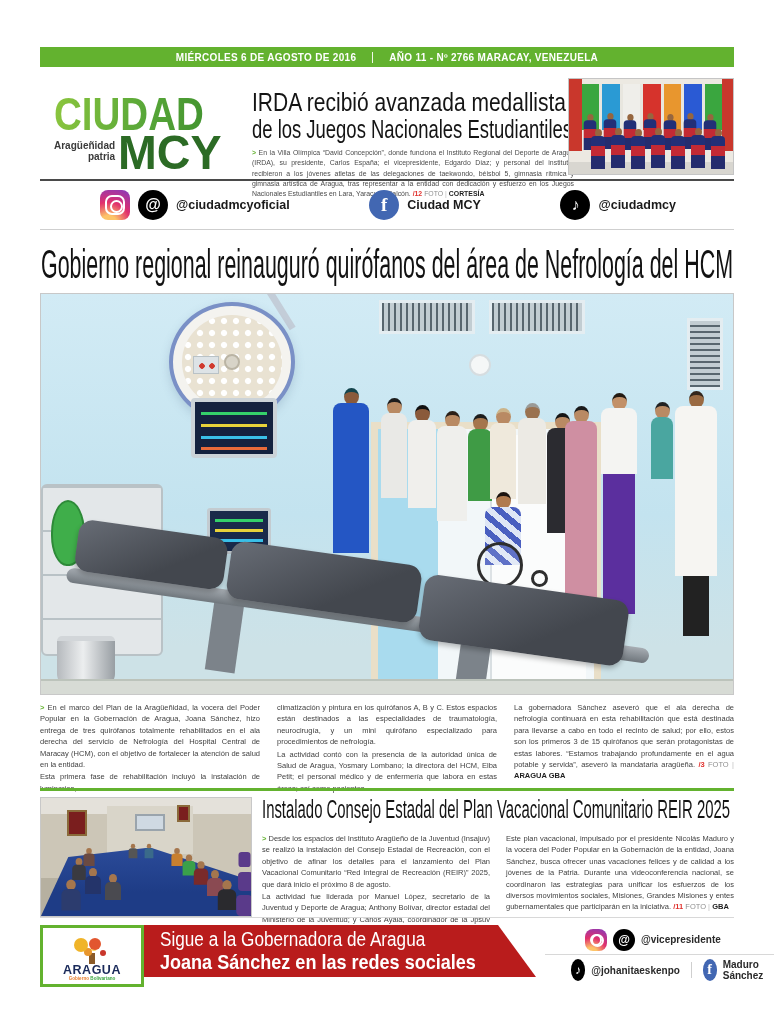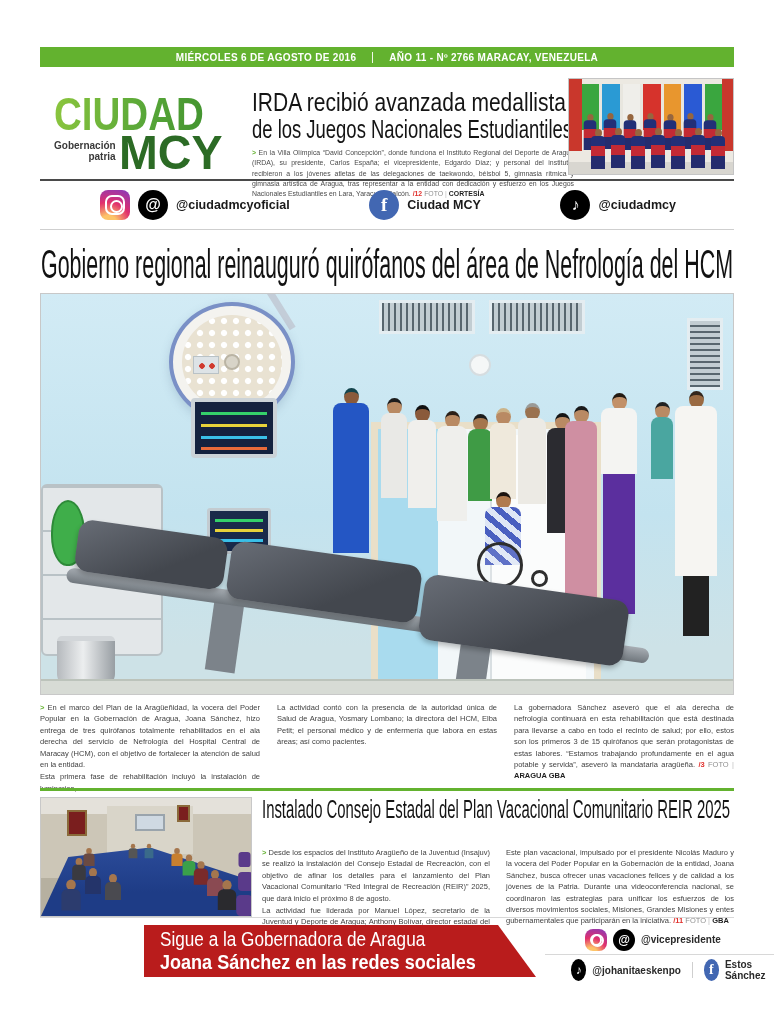--- a/index.html
+++ b/index.html
@@ -111,21 +111,21 @@
   .mscreen { position:absolute; left:94px; top:16px; width:30px; height:17px; background:#cfd9e2; border:2px solid #9aa4ac; }
   .portrait { position:absolute; background:#7a1e1e; border:2px solid #8a6a3a; }
   .btable { position:absolute; inset:0; background:linear-gradient(180deg,#3a5cae 0%,#1e3c86 80%);
     clip-path:polygon(0% 100%,13% 50%,52% 42%,100% 70%,100% 100%); }
   .pp { position:absolute; width:16px; height:26px; }
   .pp::before { content:""; position:absolute; top:0; left:4px; width:8px; height:9px; border-radius:50%; background:#a5764d; }
   .pp::after { content:""; position:absolute; top:8px; left:0; width:16px; height:18px; border-radius:5px 5px 0 0; background:var(--c,#444); }
   .chair { position:absolute; width:15px; height:19px; border-radius:4px; background:#5a3a8a; }
 
   .s2right { left:262px; top:795px; width:472px; }
-  .cols2 { display:flex; gap:16px; margin-top:19px; }
+  .cols2 { display:flex; gap:16px; margin-top:5px; }
 
   
   .footer { left:40px; top:925px; width:694px; height:62px; }
   .flogo { position:absolute; left:0; top:0; width:104px; height:62px; background:#fff; border:3px solid #63b22f;
     display:flex; flex-direction:column; align-items:center; justify-content:flex-end; padding-bottom:3px; }
   .tree { position:relative; width:40px; height:26px; }
   .tree::before { content:""; position:absolute; left:17px; bottom:0; width:6px; height:11px; background:#8a5a28; }
   .tree::after { content:""; position:absolute; left:2px; top:0; width:14px; height:14px; border-radius:50%; background:#f0b429;
     box-shadow:14px -1px 0 -1px #e2562f, 7px 7px 0 -3px #e8962e, 22px 8px 0 -4px #c9372c, 13px 3px 0 -4px #f5d35e; }
   .flogo .aname { font-size:12.5px; font-weight:bold; color:#1a2a5a; letter-spacing:.5px; line-height:1; }
@@ -150,21 +150,21 @@
   <span>MIÉRCOLES 6 DE AGOSTO DE 2016</span>
   <span class="vline"></span>
   <span>AÑO 11 - Nº 2766 MARACAY, VENEZUELA</span>
 </div>
 
 <div class="abs header">
   <div class="logo">
     <div class="ciudad">CIUDAD</div>
     <div class="row2">
       <div class="tag">
-        <div>Gobernación</div>
+        <div>Aragüeñidad</div>
         <div>patria</div>
       </div>
       <div class="mcy">MCY</div>
     </div>
   </div>
 
   <div class="tstory">
     <svg width="322" height="54">
       <text x="0" y="21" font-size="26" textLength="314" lengthAdjust="spacingAndGlyphs" fill="#141414" font-family="Liberation Sans, sans-serif">IRDA recibió avanzada medallista</text>
       <text x="0" y="48" font-size="26" textLength="320" lengthAdjust="spacingAndGlyphs" fill="#141414" font-family="Liberation Sans, sans-serif">de los Juegos Nacionales Estudiantiles</text>
@@ -337,20 +337,21 @@
   <div class="bucket"></div>
   <div class="p1floor"></div>
 </div>
 
 <div class="abs cols">
   <div class="col">
     <p><span class="arrow">&gt;</span> <span>En el marco del Plan de la Aragüeñidad, la vocera del Poder Popular en la Gobernación de Aragua, Joana Sánchez, hizo entrega de tres quirófanos totalmente rehabilitados en el ala derecha del servicio de Nefrología del Hospital Central de Maracay (HCM), con el objetivo de fortalecer la atención de salud en la entidad.</span></p>
     <p>Esta primera fase de rehabilitación incluyó la instalación de luminarias,</p>
   </div>
   <div class="col">
+    <p>climatización y pintura en los quirófanos A, B y C. Estos espacios están destinados a las especialidades de traumatología, neurocirugía, y un mini quirófano especializado para procedimientos de nefrología.</p>
     <p>La actividad contó con la presencia de la autoridad única de Salud de Aragua, Yosmary Lombano; la directora del HCM, Elba Petit; el personal médico y de enfermería que labora en estas áreas; así como pacientes.</p>
   </div>
   <div class="col">
     <p><span>La gobernadora Sánchez aseveró que el ala derecha de nefrología continuará en esta rehabilitación que está destinada para llevarse a cabo en todo el recinto de salud; por ello, estos son los primeros 3 de 15 quirófanos que serán protagonistas de estas labores. “Estamos trabajando profundamente en el agua potable y servida”, aseveró la mandataria aragüeña.</span>
        <span class="pref">/3</span>
        <span class="flabel">FOTO</span>
        <span class="cdiv">|</span>
        <span class="credit">ARAGUA GBA</span></p>
   </div>
 </div>
@@ -395,31 +396,39 @@
          <span class="flabel">FOTO</span>
          <span class="cdiv">|</span>
          <span class="credit">GBA</span></p>
     </div>
   </div>
 </div>
 
 <div class="abs grayrule"></div>
 
 <div class="abs footer">
+  <div class="flogo">
+    <div class="tree"></div>
+    <div class="aname">ARAGUA</div>
+    <div class="asub">
+      <span class="o">Gobierno</span>
+      <span class="g">Bolivariano</span>
+    </div>
+  </div>
   <div class="fbanner">
     <div class="l1">Sigue a la Gobernadora de Aragua</div>
     <div class="l2">Joana Sánchez en las redes sociales</div>
   </div>
   <div class="fright">
     <div class="frow frow1">
       <span class="icn ig sm"></span>
       <span class="icn threads sm">@</span>
       <span>@vicepresidente</span>
     </div>
     <div class="frow">
       <span class="icn tk sm">♪</span>
       <span>@johanitaeskenpo</span>
       <span class="fvline"></span>
       <span class="icn fb sm">f</span>
-      <span>Estos Sánchez</span>
+      <span>Maduro Sánchez</span>
     </div>
   </div>
 </div>
 
 </body></html>

